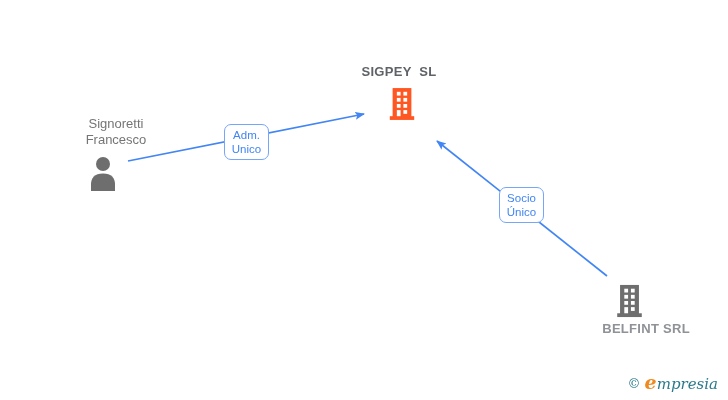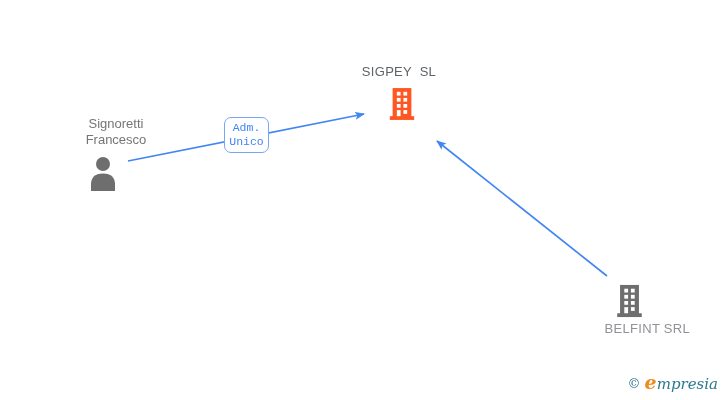--- a/index.html
+++ b/index.html
@@ -29,21 +29,21 @@
     position: absolute;
     text-align: center;
     font-size: 13px;
     line-height: 16px;
   }
   .person-label {
     color: #757575;
     font-weight: 400;
   }
   .company-label {
-    font-weight: 400;
+    font-weight: 700;
     letter-spacing: 0.3px;
     white-space: pre;
   }
   .company-label.main { color: #5f6368; }
   .company-label.secondary { color: #8f9296; text-align: right; }
   .edge-label {
     position: absolute;
     box-sizing: border-box;
     background: #ffffff;
     border: 1.5px solid #76a6f7;
@@ -129,19 +129,20 @@
       <rect x="10.5" y="11.5" width="4" height="4"></rect>
       <rect x="17.5" y="11.5" width="4" height="4"></rect>
       <rect x="10.5" y="18" width="4" height="4"></rect>
       <rect x="17.5" y="18" width="4" height="4"></rect>
       <rect x="10.5" y="24.5" width="4" height="6.5"></rect>
       <rect x="17.5" y="24.5" width="4" height="4"></rect>
     </g>
   </svg>
   <div class="node-label company-label secondary" style="left:570px; top:321px; width:120px;">BELFINT SRL</div>
 
-  <div class="edge-label" style="left:224px; top:117px;font-family:Liberation Mono, monospace;">Adm. Unico</div>
+  <div class="edge-label" style="left:224px; top:124px;">Adm. Unico</div>
+  <div class="edge-label" style="left:499px; top:187px;">Socio Único</div>
 
   <div class="brand-footer">
     <span class="copy">©</span><span class="initial">e</span><span>mpresia</span>
   </div>
 
 </div>
 
 </body></html>

